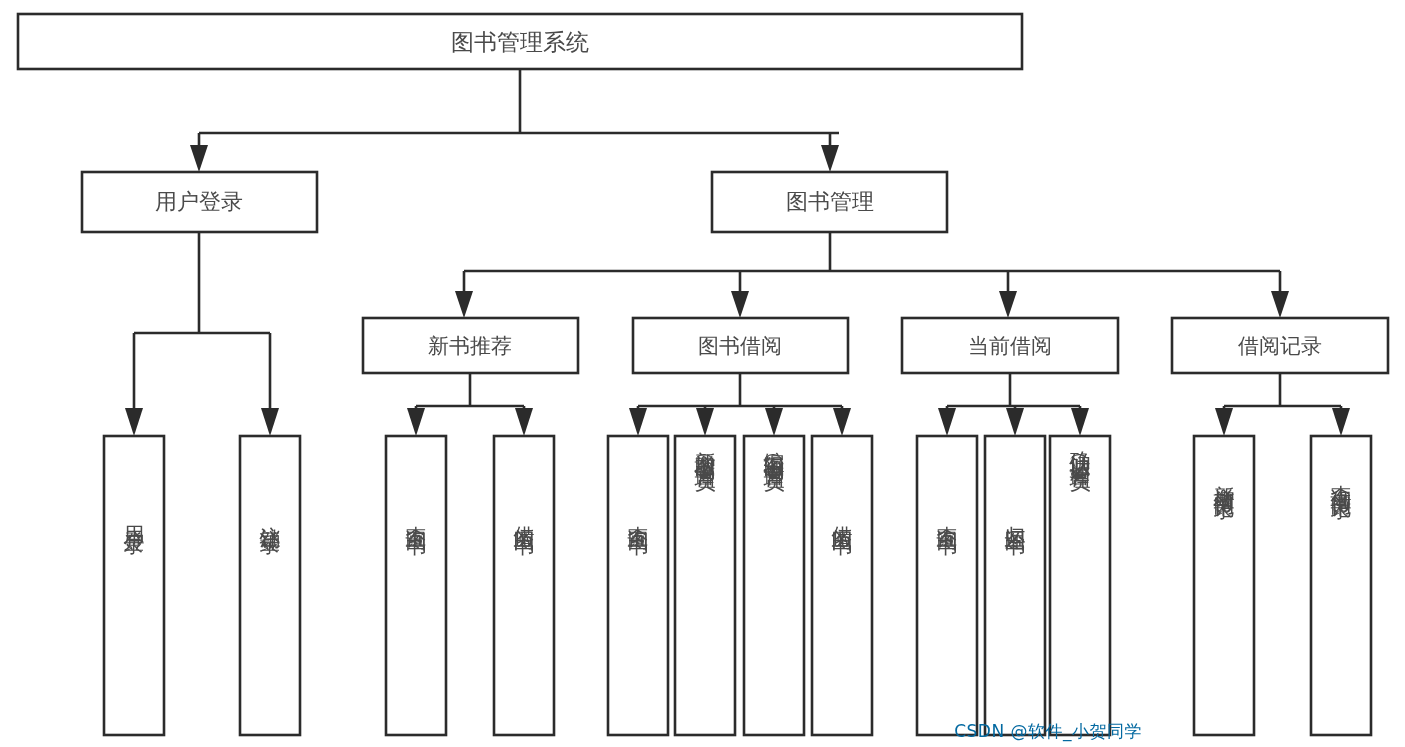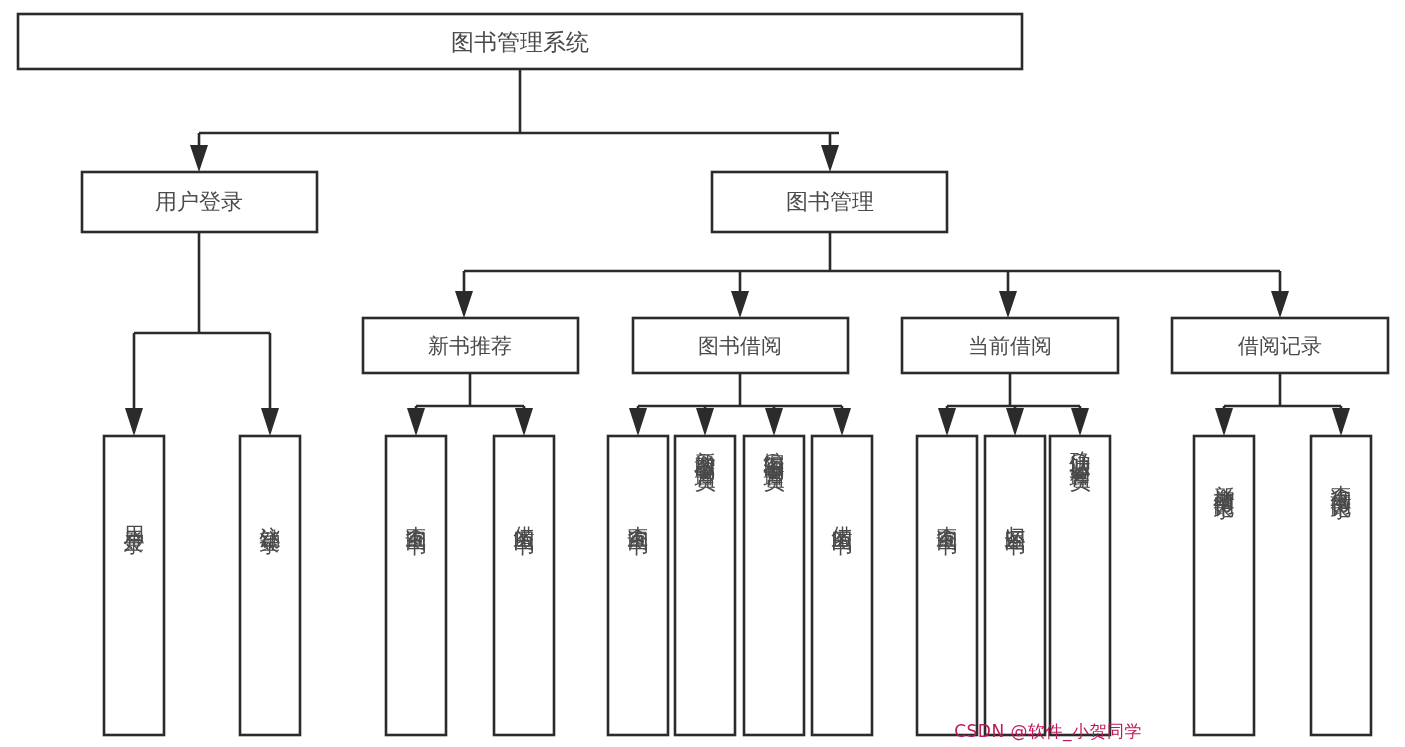--- a/index.html
+++ b/index.html
@@ -29,21 +29,21 @@
     writing-mode:vertical-rl;
     text-orientation:upright;
     text-anchor:middle;
     letter-spacing:3px;
   }
   .watermark{
     position:absolute;
     right:8px;bottom:4px;
     font-family:"DejaVu Sans","Liberation Sans",sans-serif;
     font-size:17px;
-    color:#be185d;
+    color:#0369a1;
     white-space:nowrap;
     letter-spacing:0.5px;
   }
 </style>
 </head>
 <body>
 
 <div id="diagram-root">
   <svg width="1405" height="747" viewBox="0 0 1405 747" xmlns="http://www.w3.org/2000/svg">
 

